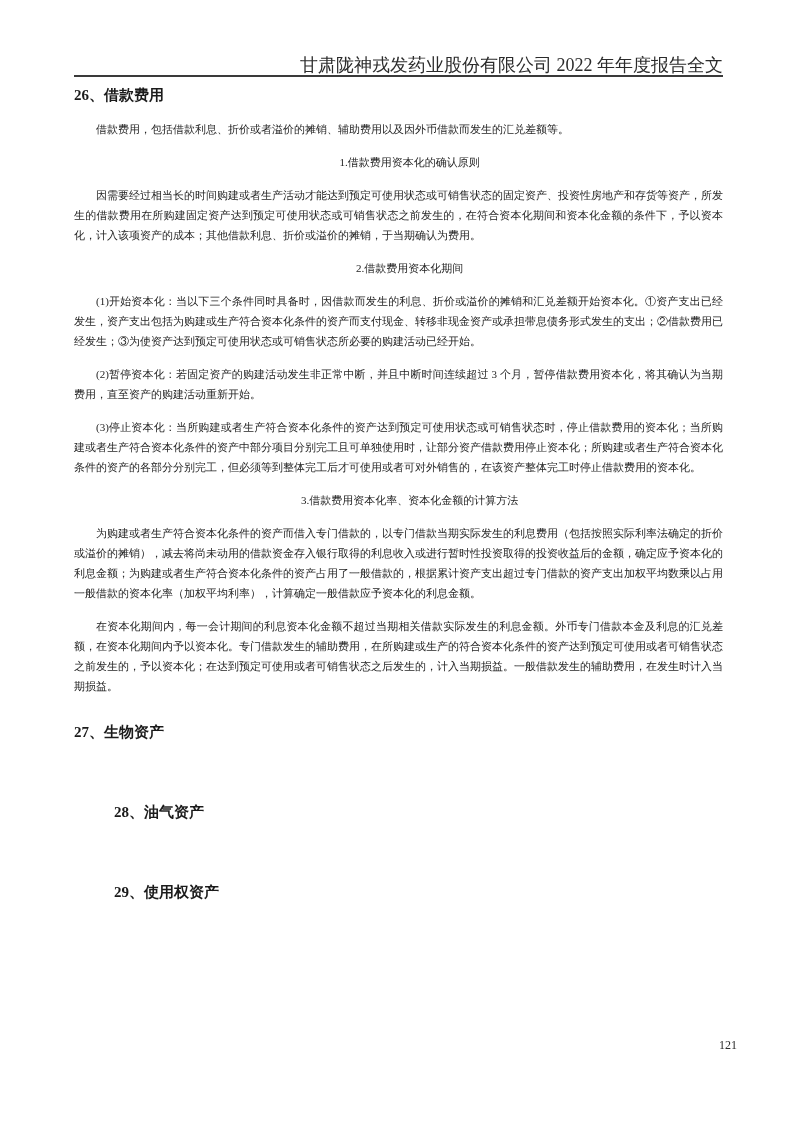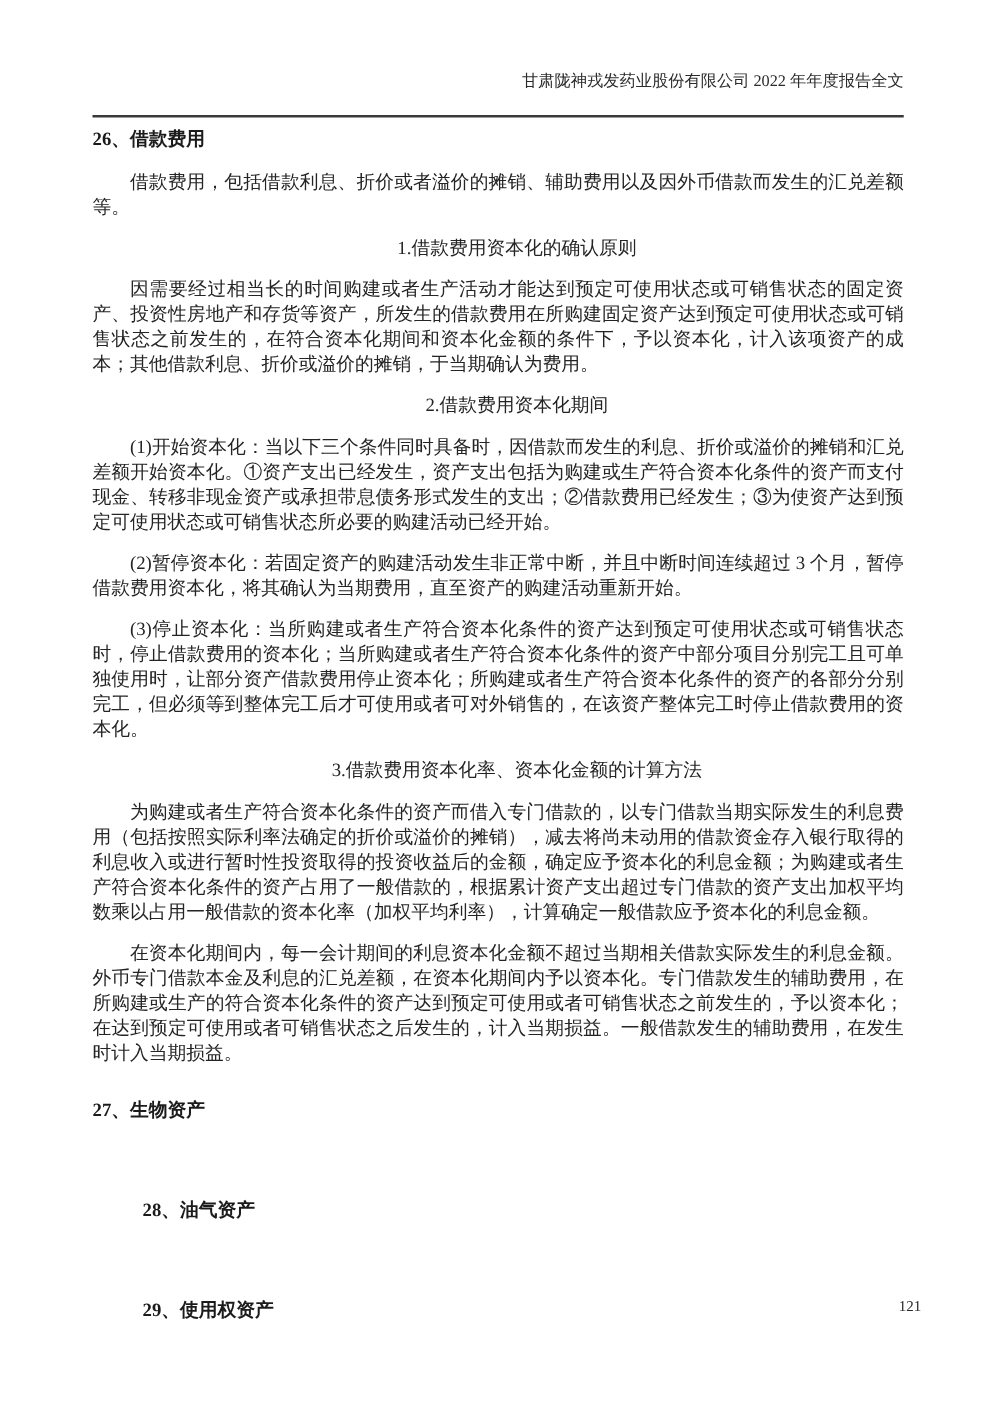--- a/index.html
+++ b/index.html
@@ -13,43 +13,43 @@
     height: 1122px;
     background: #ffffff;
     color: #212121;
     font-family: "Liberation Serif", "DejaVu Serif", serif;
     box-sizing: border-box;
     overflow: hidden;
   }
   .header {
     margin: 0 70px 0 74px;
     padding-top: 57px;
-    padding-bottom: 19px;
+    padding-bottom: 2px;
     border-bottom: 2px solid #3a3a3a;
     text-align: right;
-    font-size: 13px;
+    font-size: 18px;
     line-height: 16px;
     color: #2b2b2b;
   }
   .content {
     margin: 0 70px 0 74px;
     text-align: justify;
   }
   h2.sec {
     font-size: 15px;
     font-weight: bold;
     line-height: 20px;
     margin: 26px 0 14px 0;
     color: #1b1b1b;
     text-align: left;
   }
   h2.sec.first { margin-top: 8px; }
   h2.sec.gap   { margin-top: 60px; margin-left: 40px; }
   p.body, p.subh {
-    font-size: 15px;
+    font-size: 11px;
     line-height: 20px;
     margin: 13px 0;
     text-indent: 2em;
     color: #242424;
   }
   p.subh { text-align: center; }
   .footer {
     position: absolute;
     top: 1038px;
     right: 56px;

